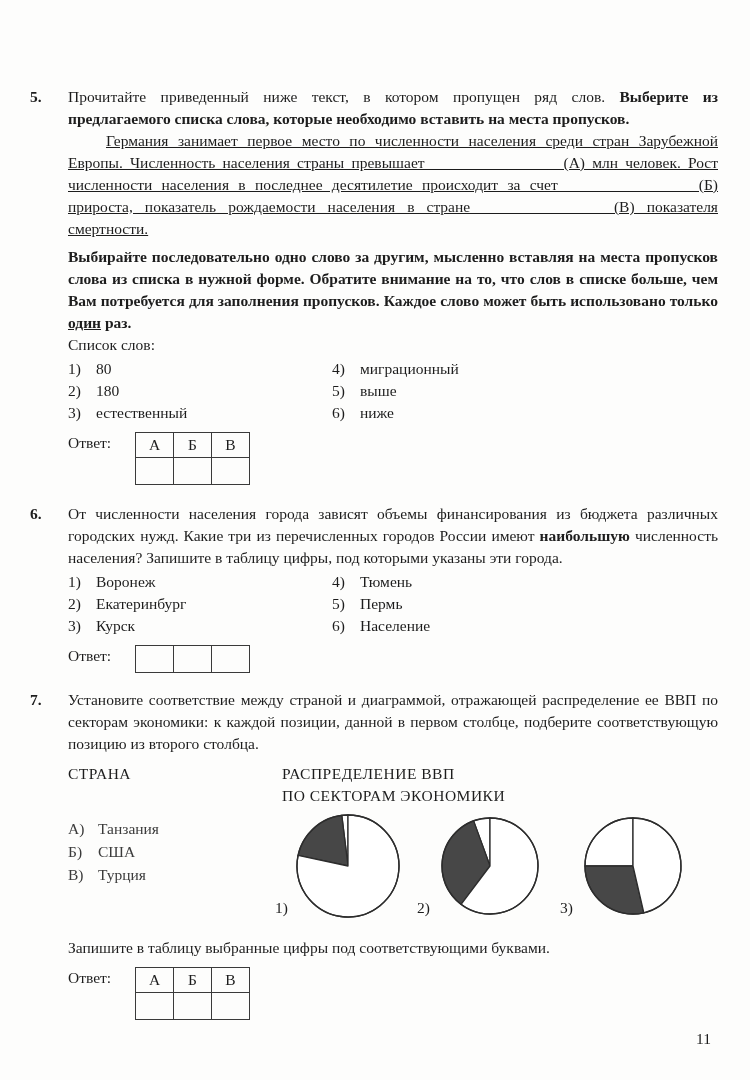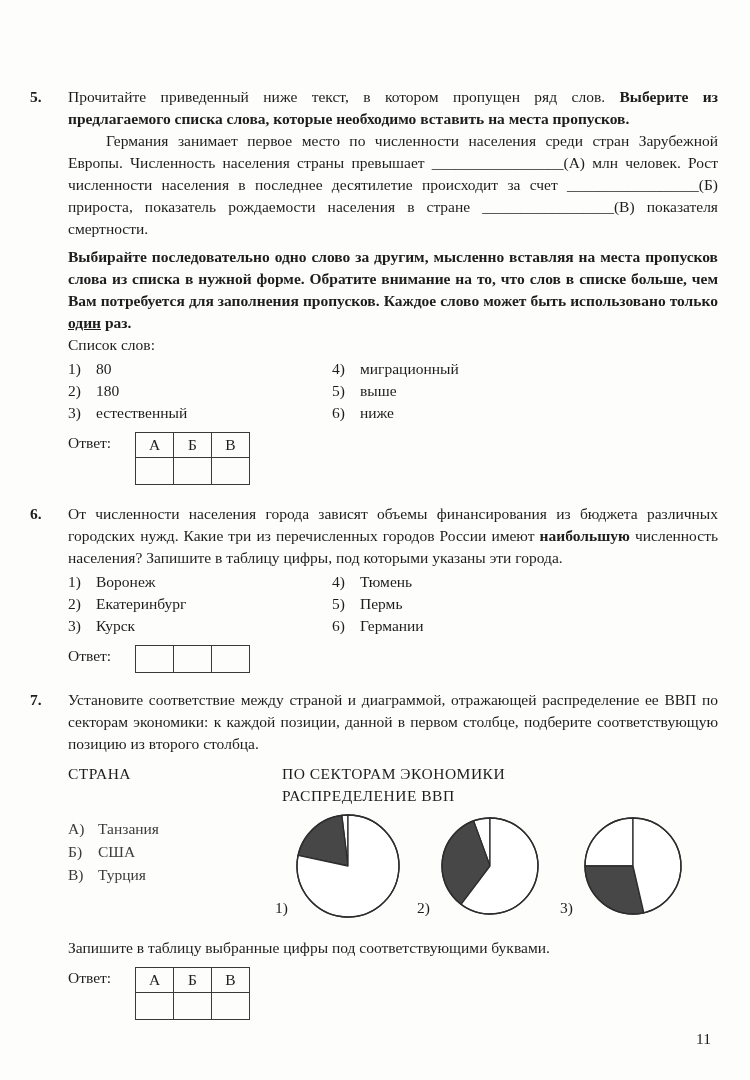--- a/index.html
+++ b/index.html
@@ -14,21 +14,21 @@
     box-sizing:border-box;
     padding:86px 32px 0 30px;
   }
   .question{display:flex;align-items:flex-start;}
   .qnum{width:38px;flex:0 0 38px;font-weight:bold;}
   .qbody{flex:1;min-width:0;}
   .para{text-align:justify;}
   .bold{font-weight:bold;}
   .under{text-decoration:underline;}
   .center-title{font-weight:bold;text-align:center;margin-top:10px;margin-bottom:2px;}
-  .passage{text-indent:38px;text-align:justify;}
+  .passage{text-indent:38px;text-align:justify;text-decoration:underline;}
   .mt4{margin-top:4px;}  .mt6{margin-top:6px;font-weight:bold;}  .mt8{margin-top:8px;}
   .mt10{margin-top:0;} .mt16{margin-top:16px;} .mt18{margin-top:18px;}
   .word-grid{
     display:grid;
     grid-template-columns:264px 330px;
     grid-template-rows:repeat(3,22px);
     grid-auto-flow:column;
     margin-top:2px;
   }
   .word-item{display:flex;}
@@ -135,21 +135,21 @@
         <div class="word-item">
             <span class="wnum">4)</span>
             <span>Тюмень</span>
           </div>
         <div class="word-item">
             <span class="wnum">5)</span>
             <span>Пермь</span>
           </div>
         <div class="word-item">
             <span class="wnum">6)</span>
-            <span>Германии</span>
+            <span>Население</span>
           </div>
       </div>
       <div class="answer">
         <span class="answer-label">Ответ:</span>
         <table class="ans">
           <tbody>
               <tr class="blank">
             <td></td>
             <td></td>
             <td></td>
@@ -160,22 +160,22 @@
     </div>
   </div>
 
   <div class="question mt16">
     <div class="qnum">7.</div>
     <div class="qbody">
       <div class="para">Установите соответствие между страной и диаграммой, отражающей распределение ее ВВП по секторам экономики: к каждой позиции, данной в первом столбце, подберите соответствующую позицию из второго столбца.</div>
       <div class="hdr-row">
         <div class="hdr-left">СТРАНА</div>
         <div class="hdr-right">
+          <div>РАСПРЕДЕЛЕНИЕ ВВП</div>
           <div>ПО СЕКТОРАМ ЭКОНОМИКИ</div>
-          <div>РАСПРЕДЕЛЕНИЕ ВВП</div>
         </div>
       </div>
       <div class="diagram-row">
         <div class="countries">
           <div class="country-line">
               <span class="clet">А)</span>
               <span>Танзания</span>
             </div>
           <div class="country-line">
               <span class="clet">Б)</span>

